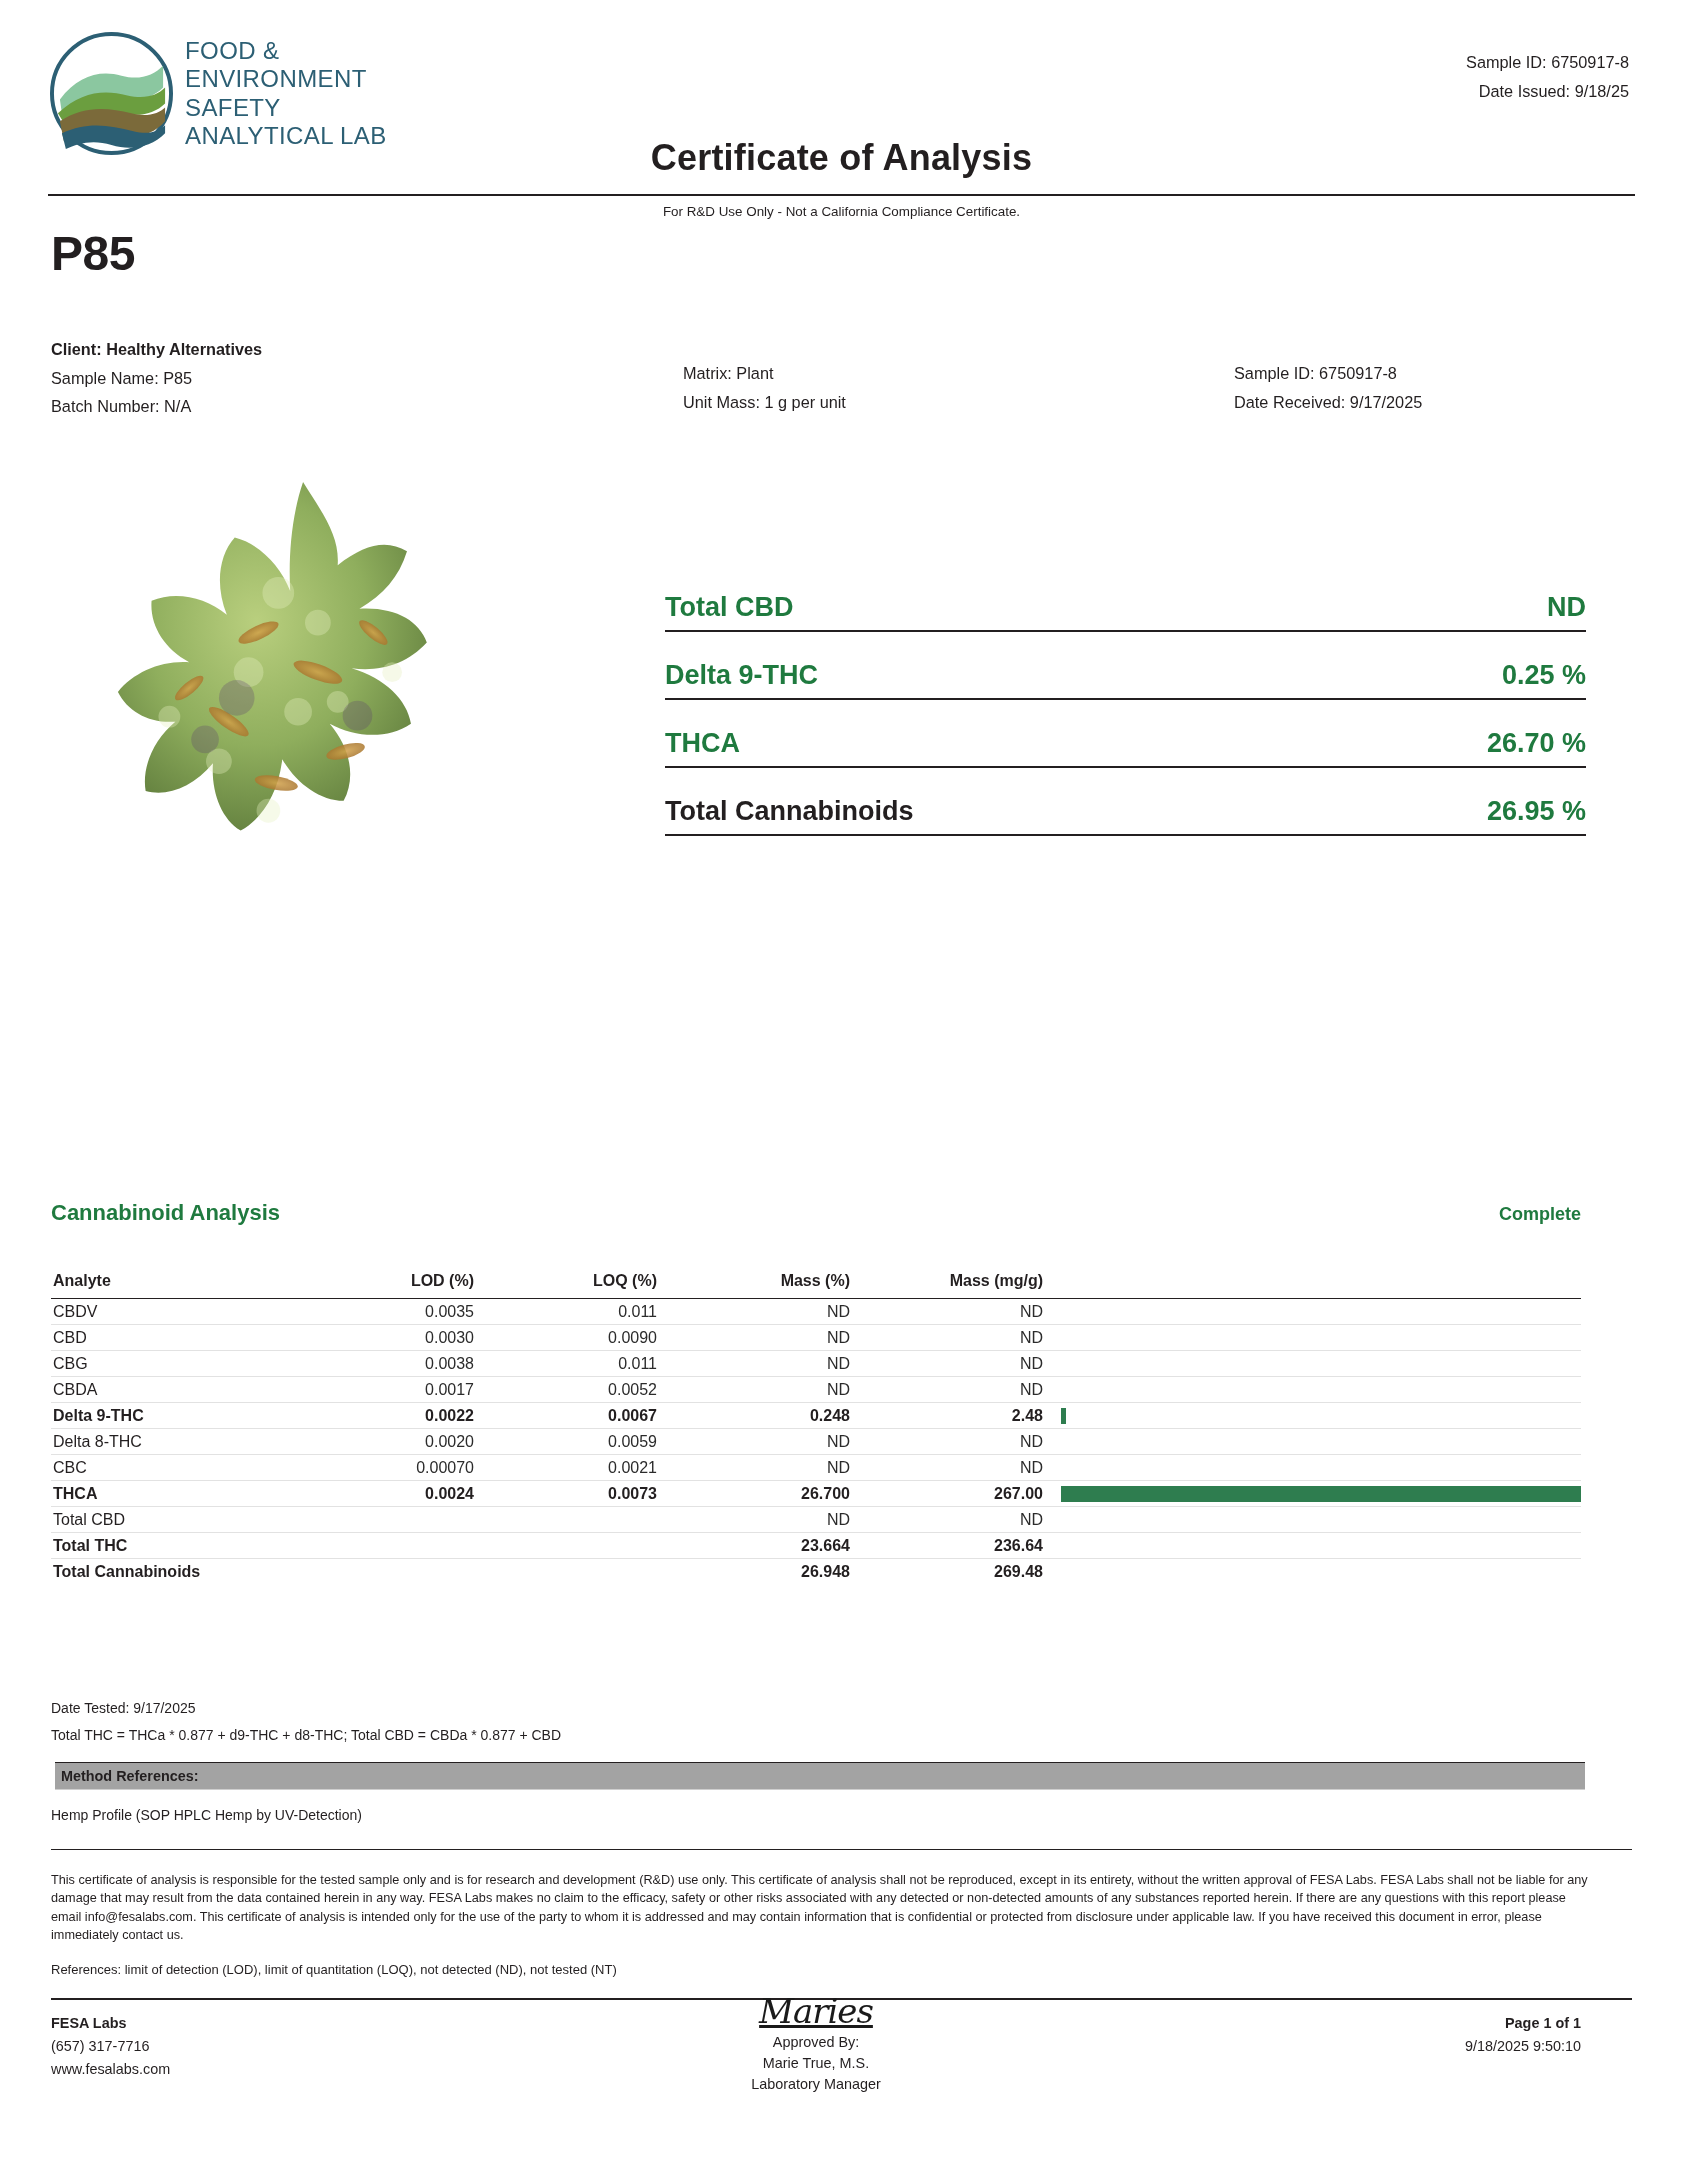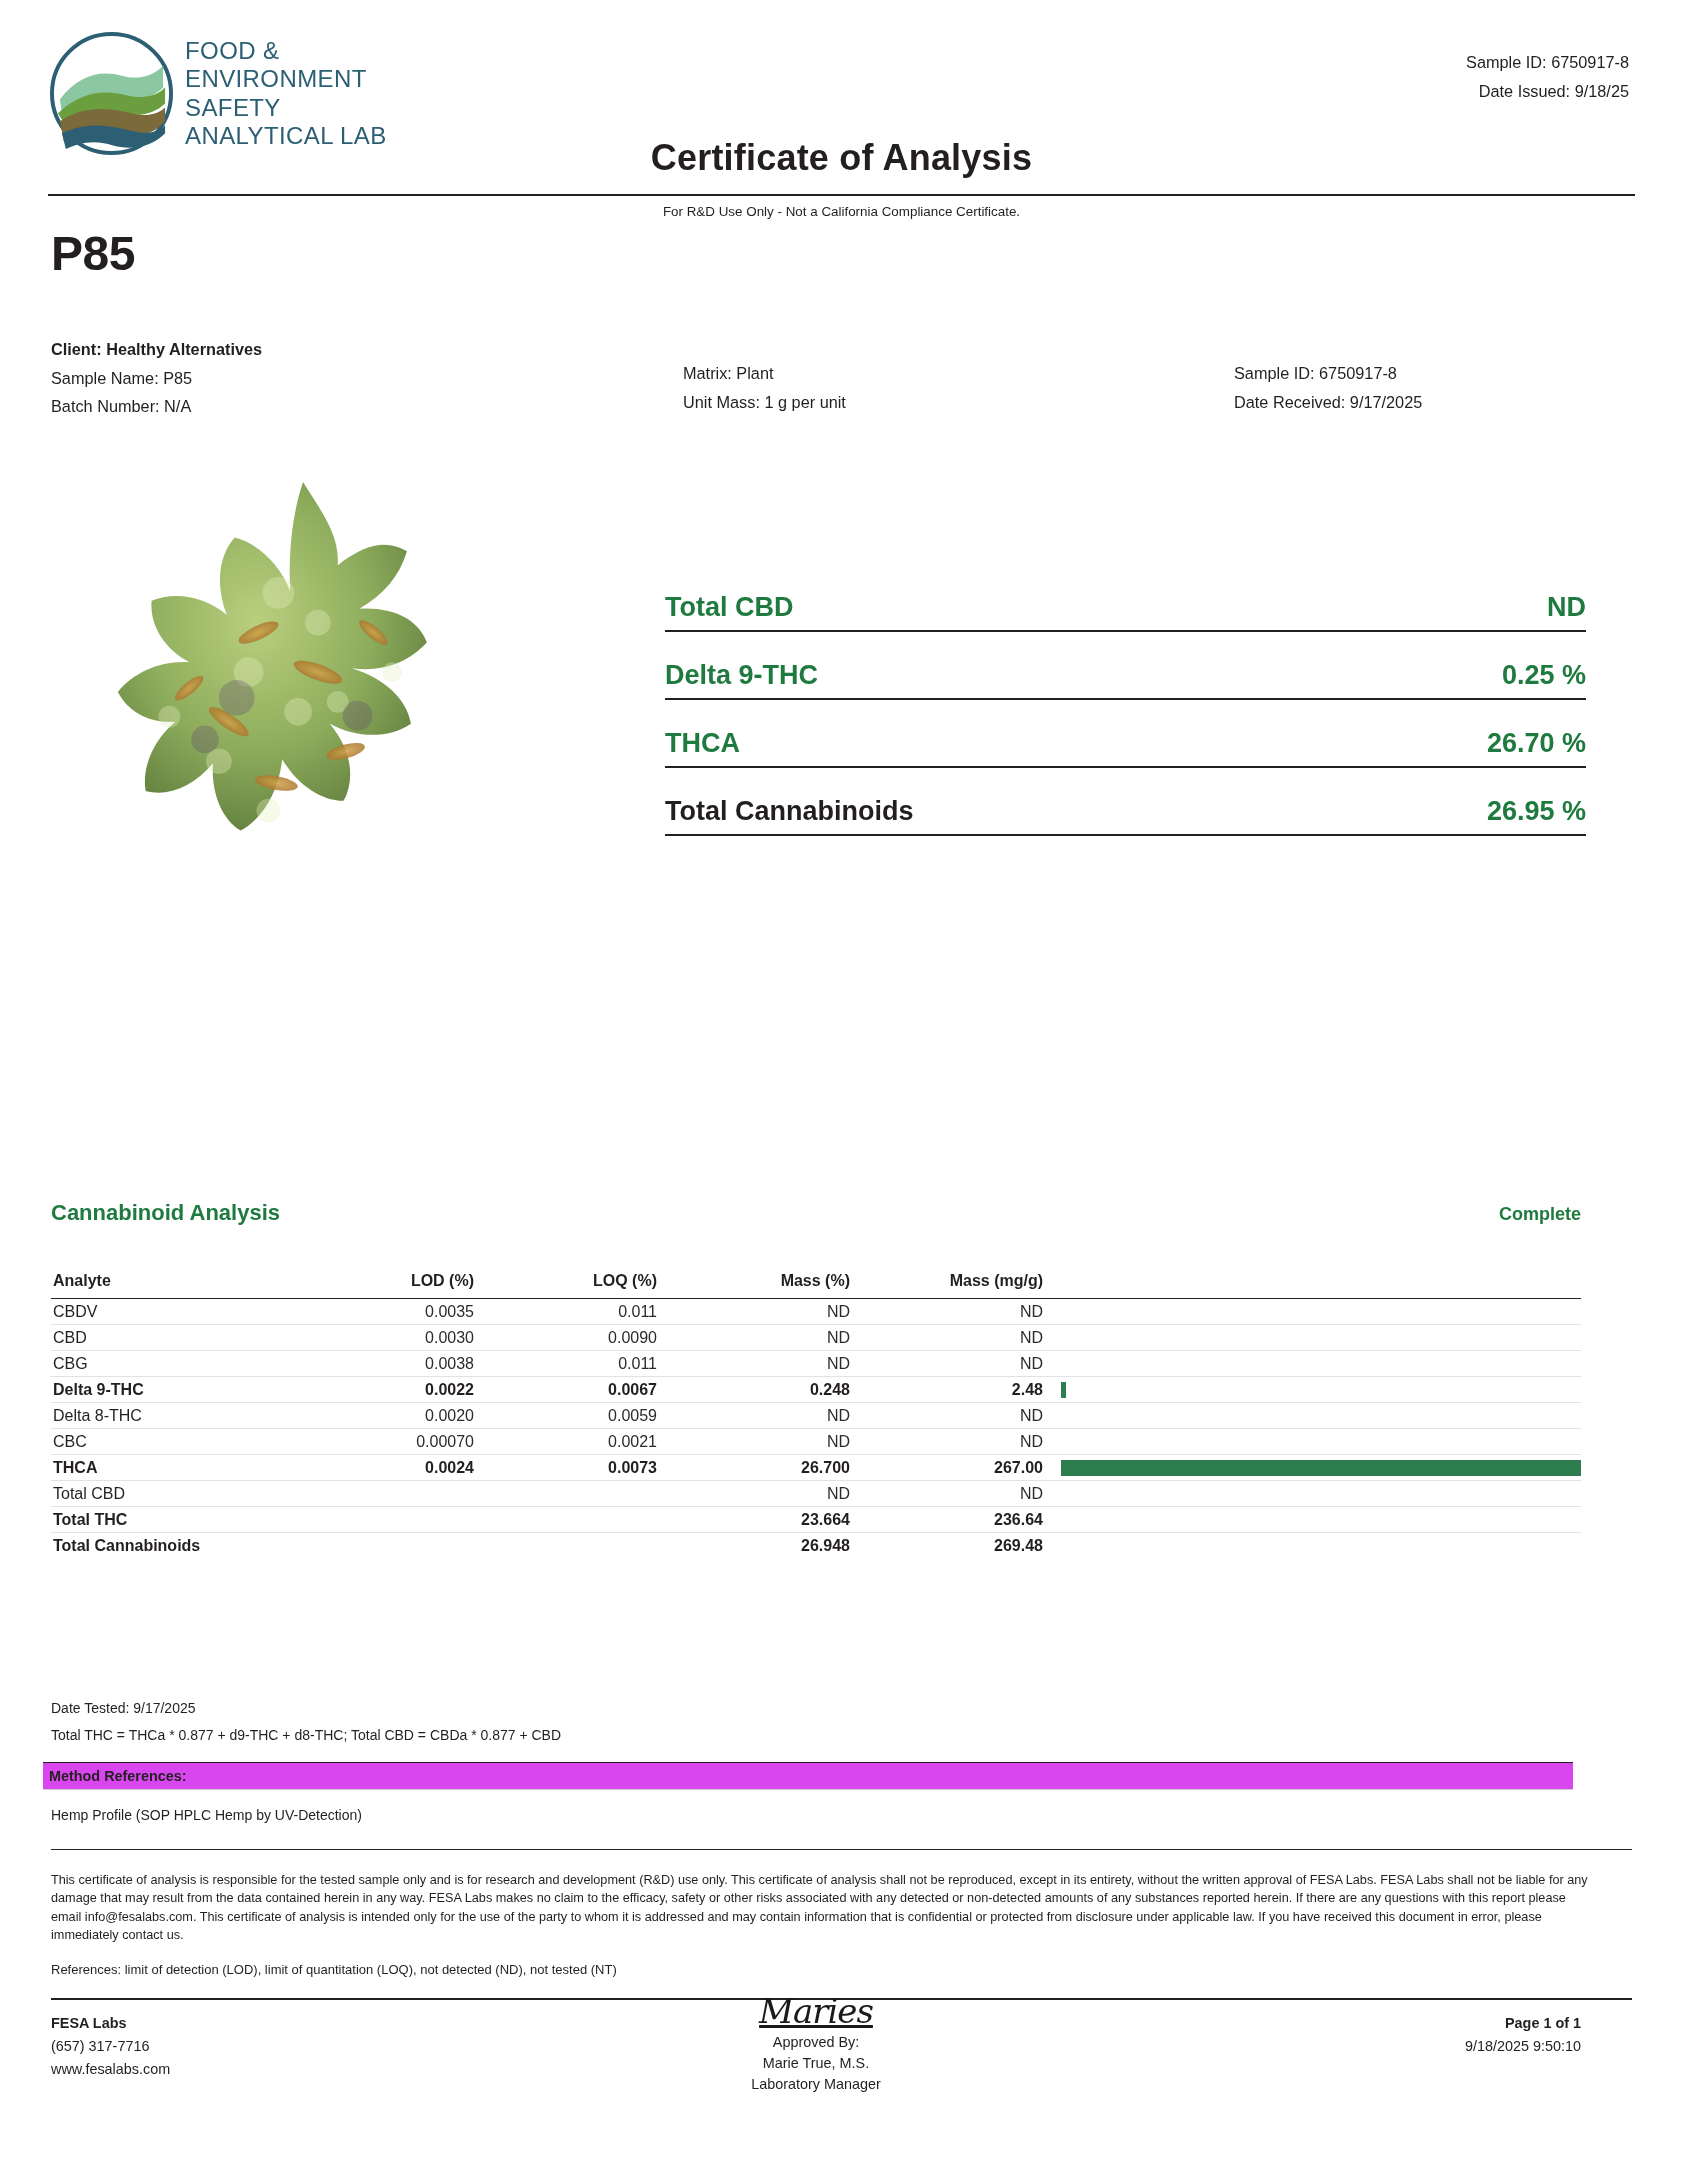--- a/index.html
+++ b/index.html
@@ -229,24 +229,24 @@
     position: absolute;
     left: 51px;
     top: 1695px;
     width: 1530px;
     font-size: 14px;
     line-height: 1.9;
     color: #231f20;
   }
   .method-bar {
     position: absolute;
-    left: 43px;
+    left: 55px;
     top: 1762px;
     width: 1530px;
-    background: #d946ef;
+    background: #a3a3a3;
     border-top: 1.5px solid #231f20;
     border-bottom: 1px solid #cfcfcf;
     padding: 5px 6px;
     box-sizing: border-box;
     font-size: 14.4px;
     font-weight: bold;
     color: #231f20;
   }
   .method-text {
     position: absolute;
@@ -488,20 +488,28 @@
           <td class="bar-cell"></td>
         </tr>
         <tr>
           <td class="analyte-col">CBG</td>
           <td class="col-lod">0.0038</td>
           <td class="col-loq">0.011</td>
           <td class="col-mass">ND</td>
           <td class="col-mgg">ND</td>
           <td class="bar-cell"></td>
         </tr>
+        <tr>
+          <td class="analyte-col">CBDA</td>
+          <td class="col-lod">0.0017</td>
+          <td class="col-loq">0.0052</td>
+          <td class="col-mass">ND</td>
+          <td class="col-mgg">ND</td>
+          <td class="bar-cell"></td>
+        </tr>
         <tr class="bold">
           <td class="analyte-col">Delta 9-THC</td>
           <td class="col-lod">0.0022</td>
           <td class="col-loq">0.0067</td>
           <td class="col-mass">0.248</td>
           <td class="col-mgg">2.48</td>
           <td class="bar-cell">
             <span class="bar" style="width: 4.8px;"></span>
           </td>
         </tr>

